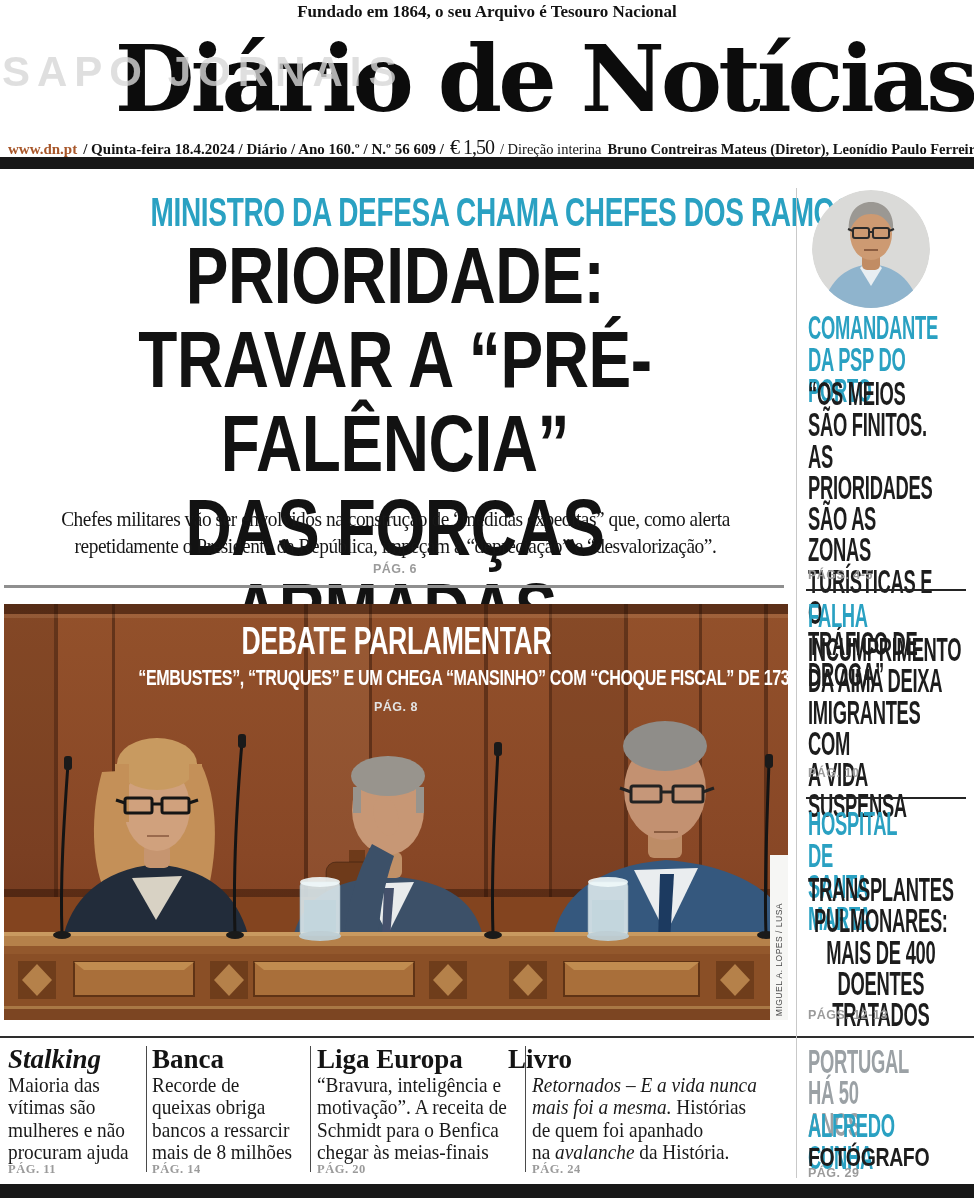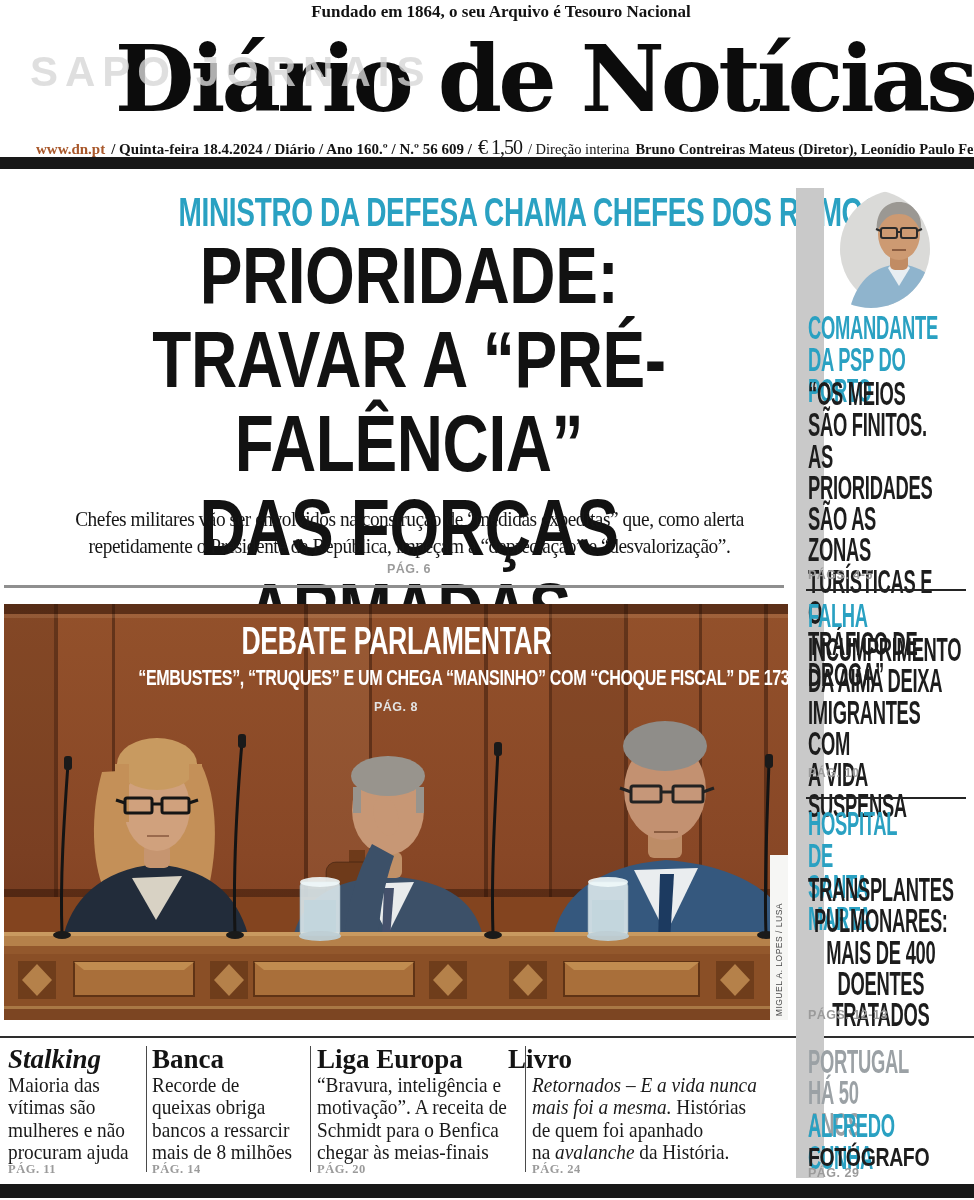--- a/index.html
+++ b/index.html
@@ -2,21 +2,21 @@
 <html><head>
 <meta charset="utf-8">
 <style>
   * { margin:0; padding:0; box-sizing:border-box; }
   html,body { background:#777; }
   #page {
     position:relative; width:974px; height:1200px; margin:0 auto;
     background:#ffffff; overflow:hidden;
     font-family:"Liberation Sans", sans-serif; color:#1a1a1a;
   }
-  .abs { position:absolute;padding-left:28px; }
+  .abs { position:absolute; }
   .pre { white-space:pre-line; }
   .cond { display:inline-block; transform-origin:center top; letter-spacing:-0.5px; }
   .cond-left { display:inline-block; transform-origin:left top; letter-spacing:-0.5px; }
 
   
   .tagline { top:2px; left:0; right:0; text-align:center;
     font-family:"Liberation Serif", serif; font-weight:bold; font-size:17px; color:#121212; }
   .masthead-wrap { top:18px; left:0; right:0; height:122px; text-align:center; }
   .masthead { font-family:"DejaVu Serif", serif; font-weight:900; font-size:92px;
     letter-spacing:-4px; line-height:122px; color:#0c0c0c; white-space:nowrap;text-align:right; }

